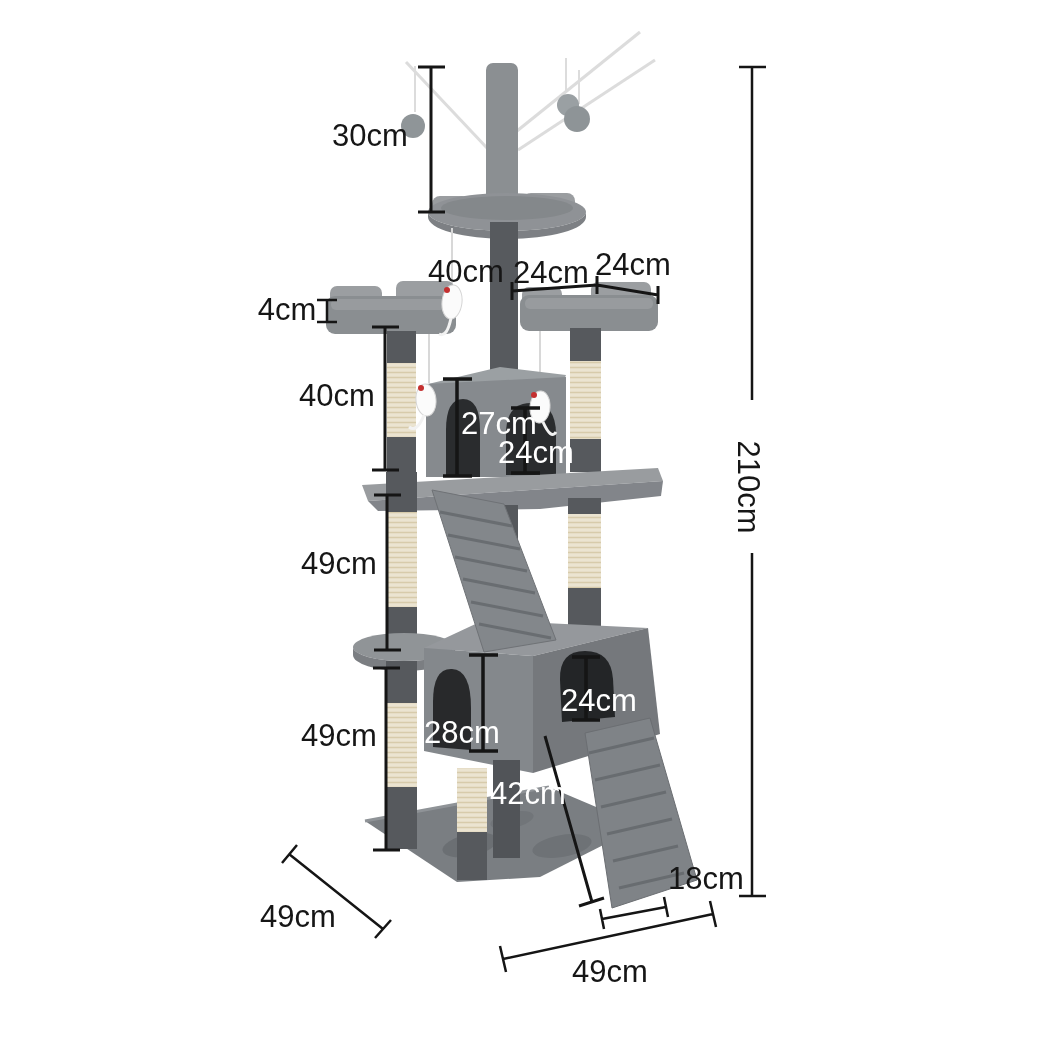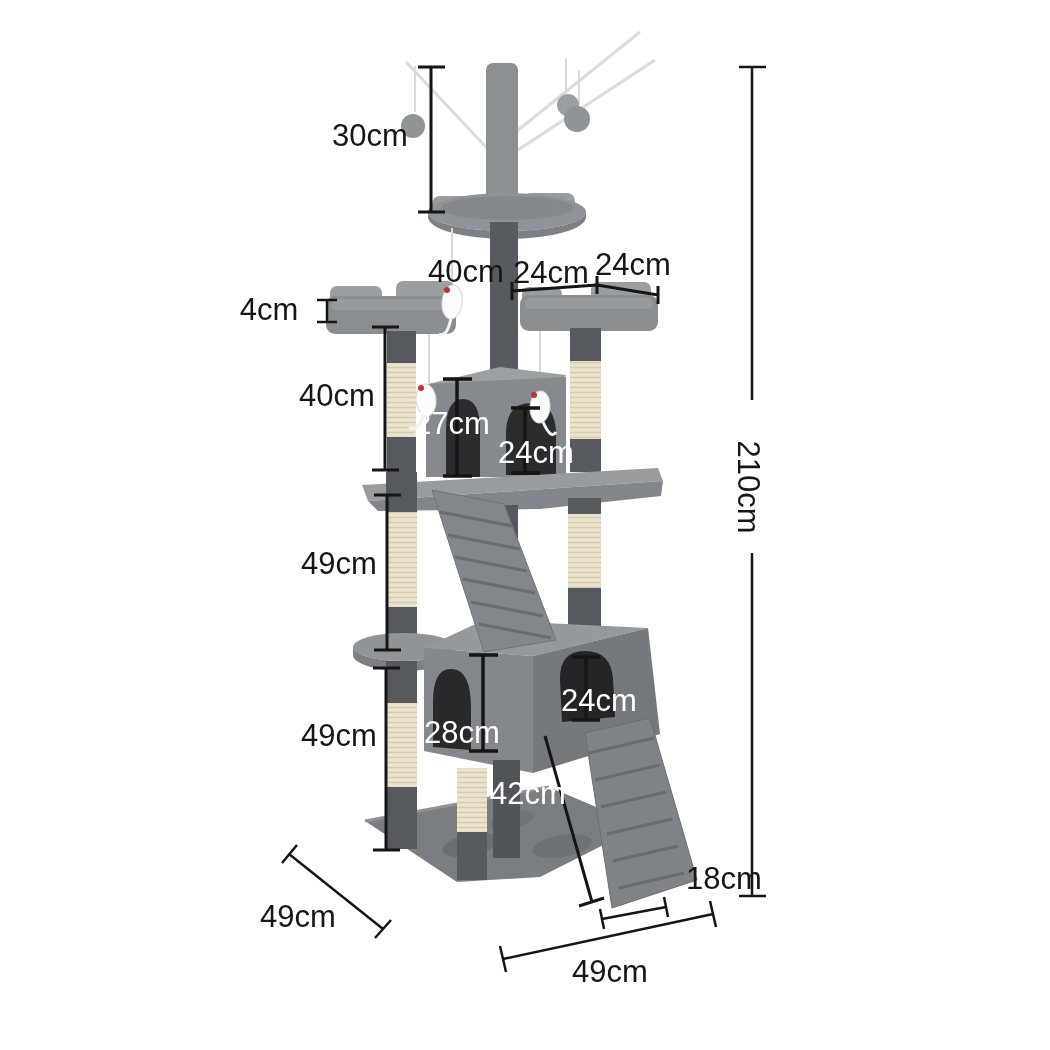--- a/index.html
+++ b/index.html
@@ -208,27 +208,27 @@
     <path d="M503,959 L713,914 M500,946 L506,972 M710,901 L716,927" stroke-width="2.5"></path>
     <path d="M289,854 L383,929 M282,863 L297,845 M375,938 L391,920" stroke-width="2.5"></path>
     <path d="M752,67 V400 M752,553 V896 M739,67 H766 M739,896 H766" stroke-width="2.5"></path>
   </g>
 </svg>
 
   <div class="dim-label" style="left:370px;top:135px">30cm</div>
   <div class="dim-label" style="left:466px;top:271px">40cm</div>
   <div class="dim-label" style="left:551px;top:272px">24cm</div>
   <div class="dim-label" style="left:633px;top:264px">24cm</div>
-  <div class="dim-label" style="left:269px;top:309px">4cm</div>
+  <div class="dim-label" style="left:287px;top:309px">4cm</div>
   <div class="dim-label" style="left:337px;top:395px">40cm</div>
-  <div class="dim-label light" style="left:452px;top:423px">27cm</div>
+  <div class="dim-label light" style="left:499px;top:423px">27cm</div>
   <div class="dim-label light" style="left:536px;top:452px">24cm</div>
   <div class="dim-label" style="left:339px;top:563px">49cm</div>
   <div class="dim-label light" style="left:462px;top:732px">28cm</div>
   <div class="dim-label light" style="left:599px;top:700px">24cm</div>
   <div class="dim-label" style="left:339px;top:735px">49cm</div>
   <div class="dim-label light" style="left:528px;top:793px">42cm</div>
-  <div class="dim-label" style="left:724px;top:878px">18cm</div>
+  <div class="dim-label" style="left:706px;top:878px">18cm</div>
   <div class="dim-label" style="left:298px;top:916px">49cm</div>
   <div class="dim-label" style="left:610px;top:971px">49cm</div>
   <div class="dim-label rot" style="left:748px;top:487px">210cm</div>
 
 </div>
 
 </body></html>

